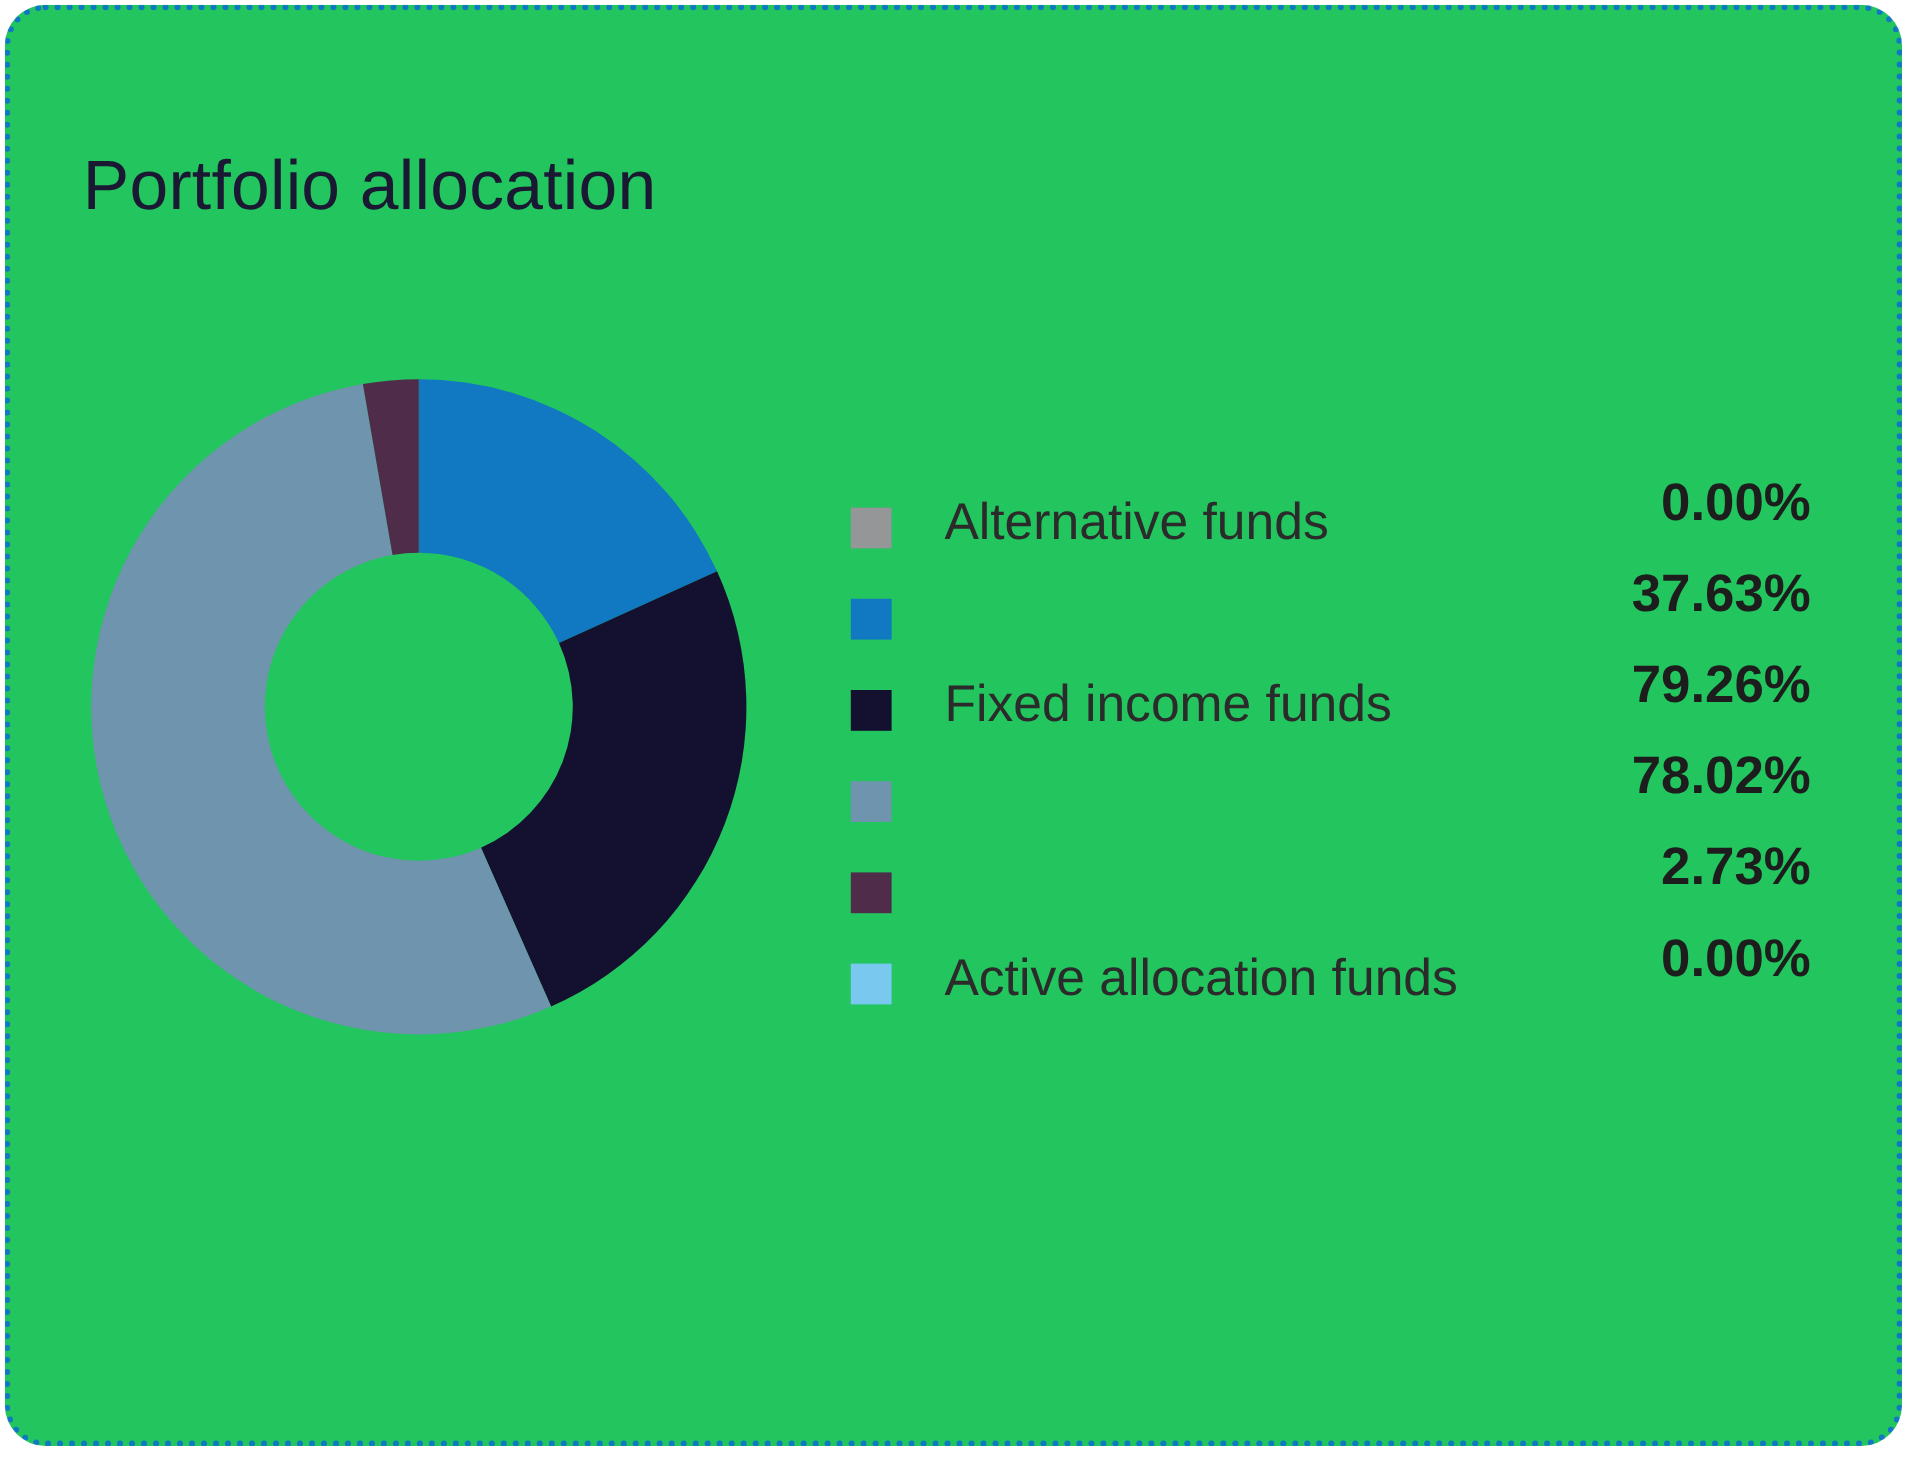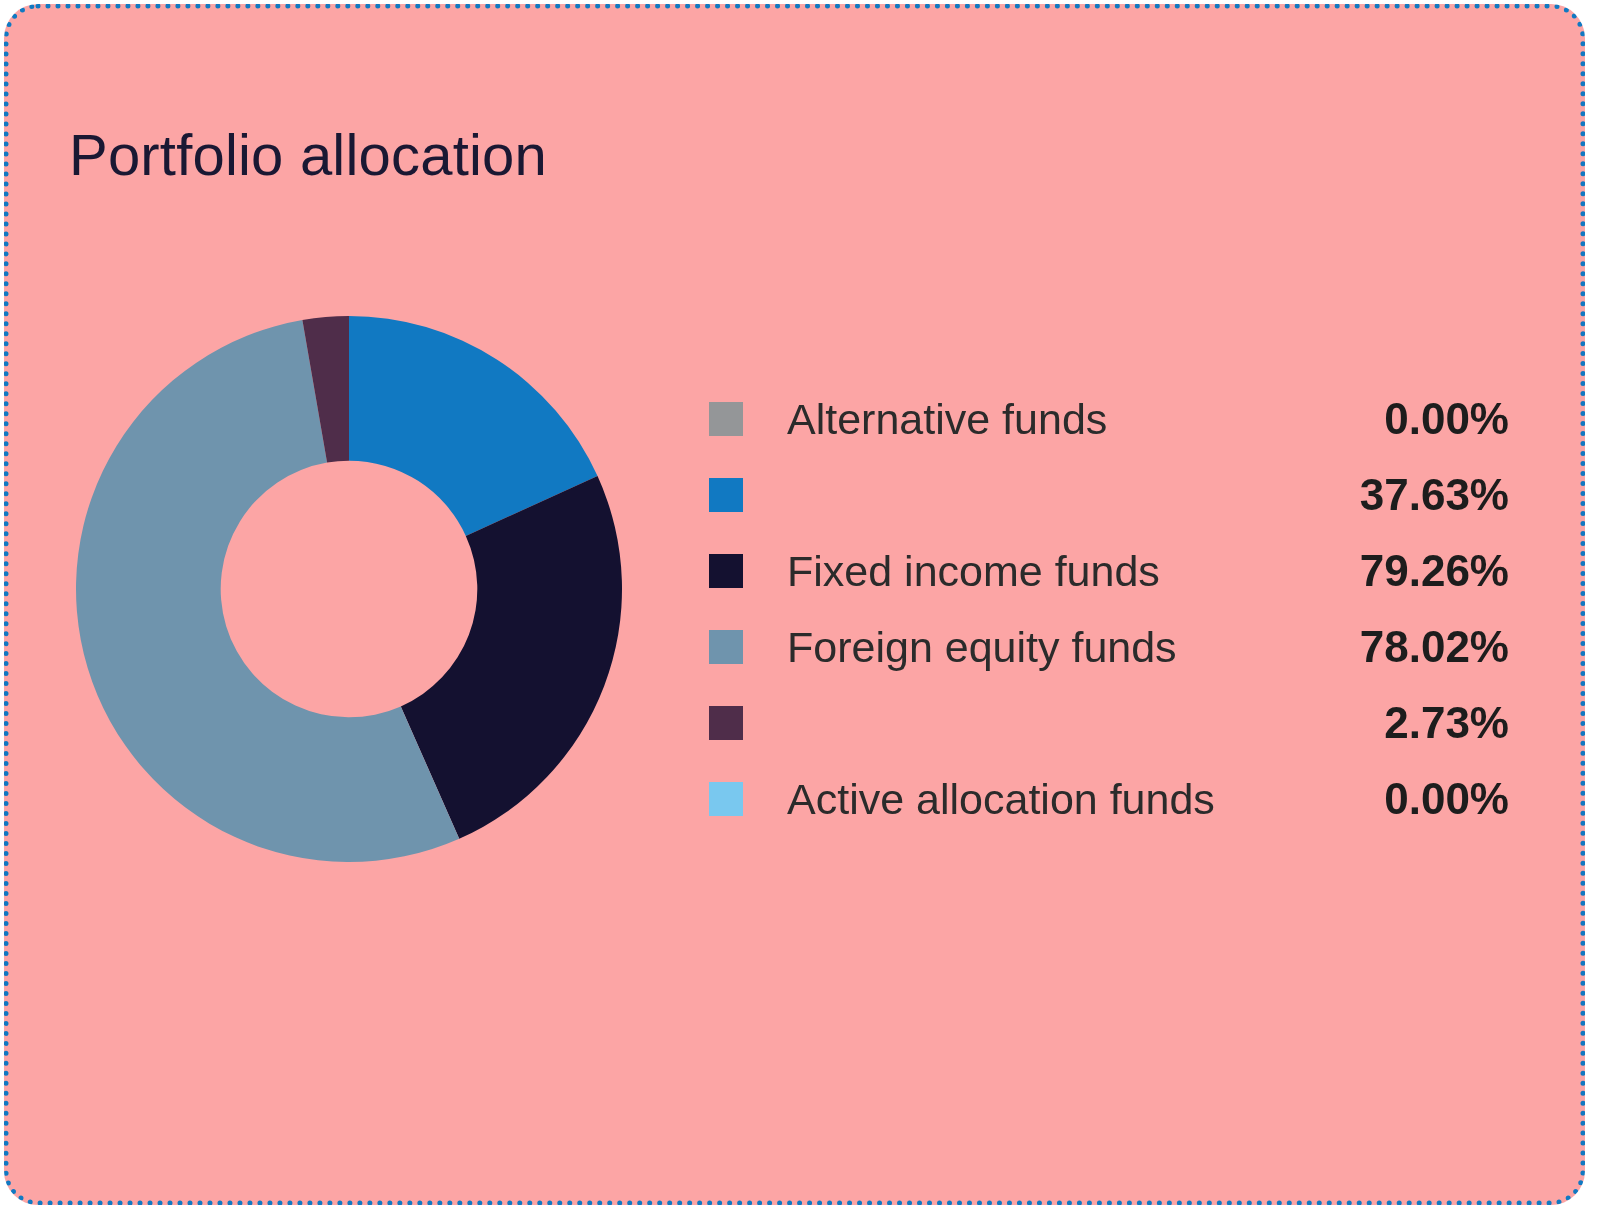--- a/index.html
+++ b/index.html
@@ -15,21 +15,21 @@
   }
 
   
   #card {
     position: absolute;
     left: 4px;
     top: 4px;
     width: 1581px;
     height: 1201px;
     box-sizing: border-box;
-    background: #fca5a5;
+    background: #22c55e;
     border: 5px dotted #1179c2;
     border-radius: 34px;
   }
 
   
   #chart-title {
     position: absolute;
     left: 60px;
     top: 112px;
     font-size: 58px;
@@ -53,21 +53,21 @@
   
   #legend {
     position: absolute;
     left: 700px;
     top: 372px;
     width: 800px;
   }
   .legend-row {
     position: relative;
     display: flex;
-    align-items: center;
+    align-items: flex-end;
     height: 76px;
   }
   .legend-swatch {
     width: 34px;
     height: 34px;
     flex: 0 0 34px;
   }
   .legend-label {
     margin-left: 44px;
     font-size: 43px;
@@ -116,21 +116,20 @@
         <span class="legend-swatch" style="background: rgb(17, 121, 194);"></span>
         <span class="legend-value">37.63%</span>
       </div>
       <div class="legend-row">
         <span class="legend-swatch" style="background: rgb(20, 17, 48);"></span>
         <span class="legend-label">Fixed income funds</span>
         <span class="legend-value">79.26%</span>
       </div>
       <div class="legend-row">
         <span class="legend-swatch" style="background: rgb(111, 148, 173);"></span>
-        <span class="legend-label">Foreign equity funds</span>
         <span class="legend-value">78.02%</span>
       </div>
       <div class="legend-row">
         <span class="legend-swatch" style="background: rgb(79, 45, 74);"></span>
         <span class="legend-value">2.73%</span>
       </div>
       <div class="legend-row">
         <span class="legend-swatch" style="background: rgb(121, 200, 239);"></span>
         <span class="legend-label">Active allocation funds</span>
         <span class="legend-value">0.00%</span>

